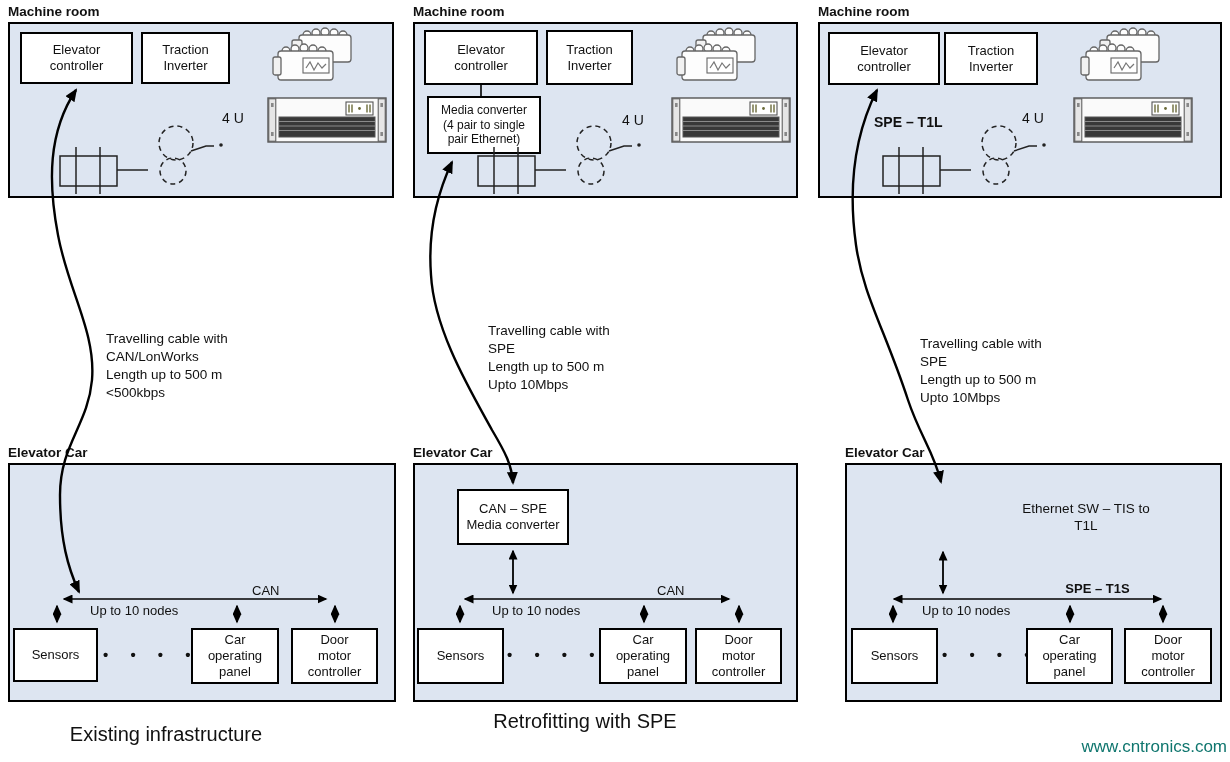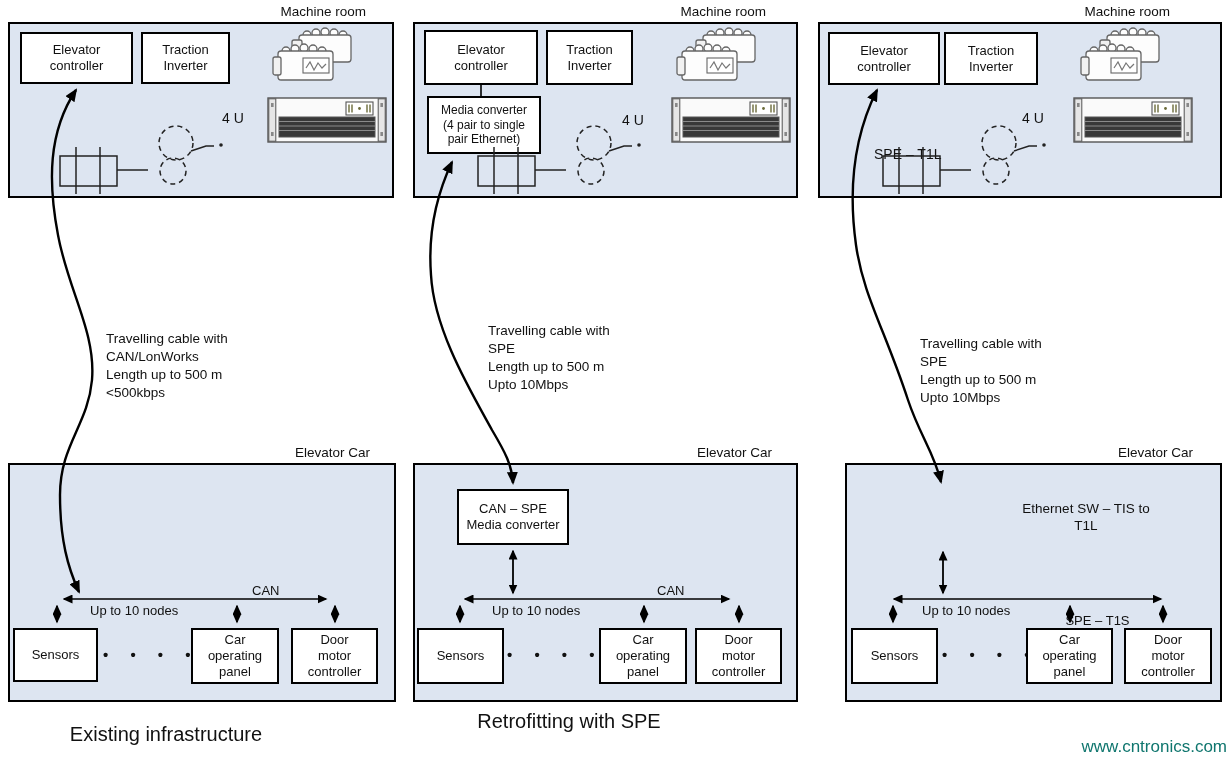--- a/index.html
+++ b/index.html
@@ -2,25 +2,25 @@
 <html><head>
 <meta charset="utf-8">
 <style>
   html,body{margin:0;padding:0;background:#fff;}
   #stage{position:relative;width:1230px;height:762px;background:#ffffff;
          font-family:"Liberation Sans",sans-serif;color:#111;overflow:hidden;}
   .room{position:absolute;background:#dde5f1;border:2px solid #000;box-sizing:border-box;}
   .wbox{position:absolute;background:#fff;border:2px solid #000;box-sizing:border-box;
         display:flex;align-items:center;justify-content:center;text-align:center;
         font-size:13px;line-height:1.22;white-space:pre-line;}
-  .ttl{position:absolute;font-weight:normal;font-size:13.5px;text-align:right;}
+  .ttl{position:absolute;font-weight:bold;font-size:13.5px;text-align:left;}
   .lbl{position:absolute;font-size:13px;white-space:pre-line;}
   .cablelbl{position:absolute;font-size:13.5px;line-height:18px;white-space:pre-line;}
   .cap{position:absolute;font-size:20px;text-align:center;width:300px;}
-  .bold{font-weight:normal;margin-top:32px;}
+  .bold{font-weight:bold;}
   .ctr{text-align:center;}
   .dots{position:absolute;font-size:15px;letter-spacing:9px;font-weight:bold;}
   #wm{position:absolute;font-size:17px;text-align:right;}
   svg.overlay{position:absolute;left:0;top:0;pointer-events:none;}
 </style>
 </head>
 <body>
 
 <div id="stage">
 
@@ -72,21 +72,21 @@
   <div class="lbl" style="left:657px;top:583px;width:50px;">CAN</div>
   <div class="lbl" style="left:492px;top:603px;width:110px;">Up to 10 nodes</div>
   <div class="wbox" style="left:417px;top:628px;width:87px;height:56px;">Sensors</div>
   <div class="dots" style="left:507px;top:646px;">•  •  •  •  •</div>
   <div class="wbox" style="left:599px;top:628px;width:88px;height:56px;">Car
 operating
 panel</div>
   <div class="wbox" style="left:695px;top:628px;width:87px;height:56px;">Door
 motor
 controller</div>
-  <div class="cap" style="left:419px;top:710px;">Retrofitting with SPE</div>
+  <div class="cap" style="left:435px;top:710px;">Retrofitting with SPE</div>
 
   <div class="room" style="left:818px;top:22px;width:404px;height:176px;"></div>
   <div class="ttl" style="left:818px;top:4px;width:352px;">Machine room</div>
   <div class="wbox" style="left:828px;top:32px;width:112px;height:53px;">Elevator
 controller</div>
   <div class="wbox" style="left:944px;top:32px;width:94px;height:53px;">Traction
 Inverter</div>
   <div class="lbl bold" style="left:874px;top:114px;font-size:14px;">SPE – T1L</div>
   <div class="lbl" style="left:1022px;top:110px;font-size:14px;">4 U</div>
   <div class="cablelbl" style="left:920px;top:335px;">Travelling cable with

